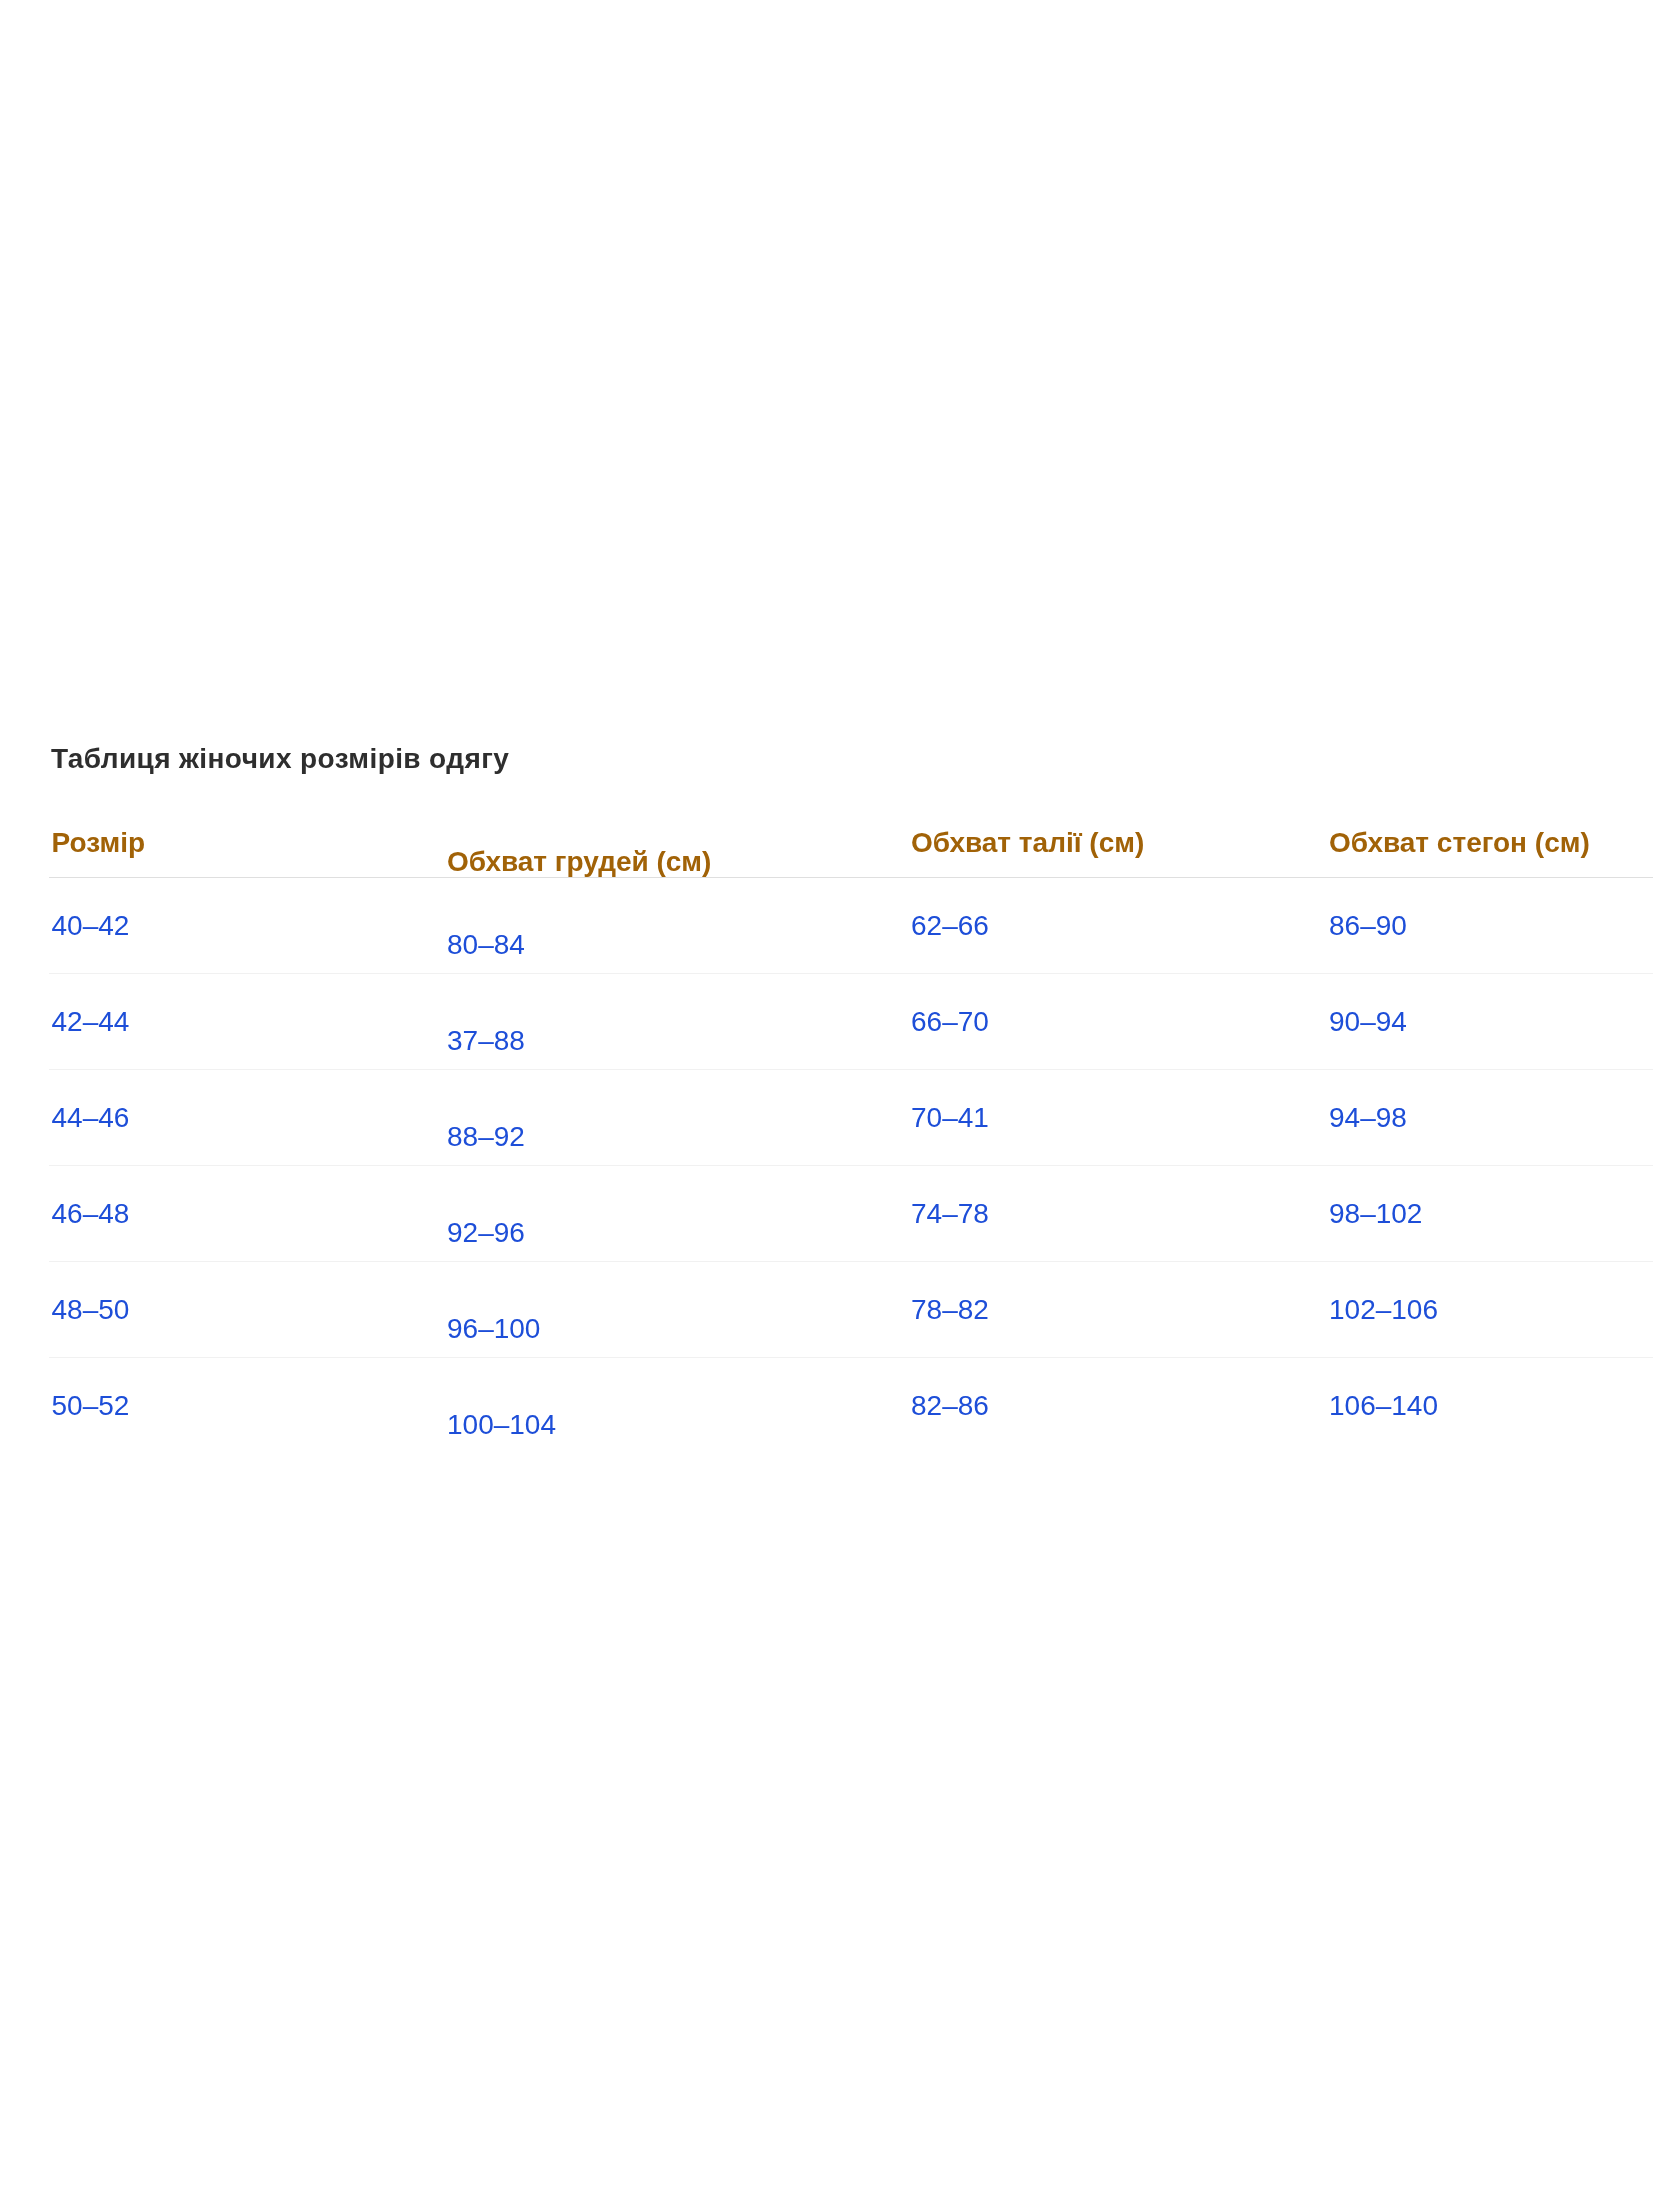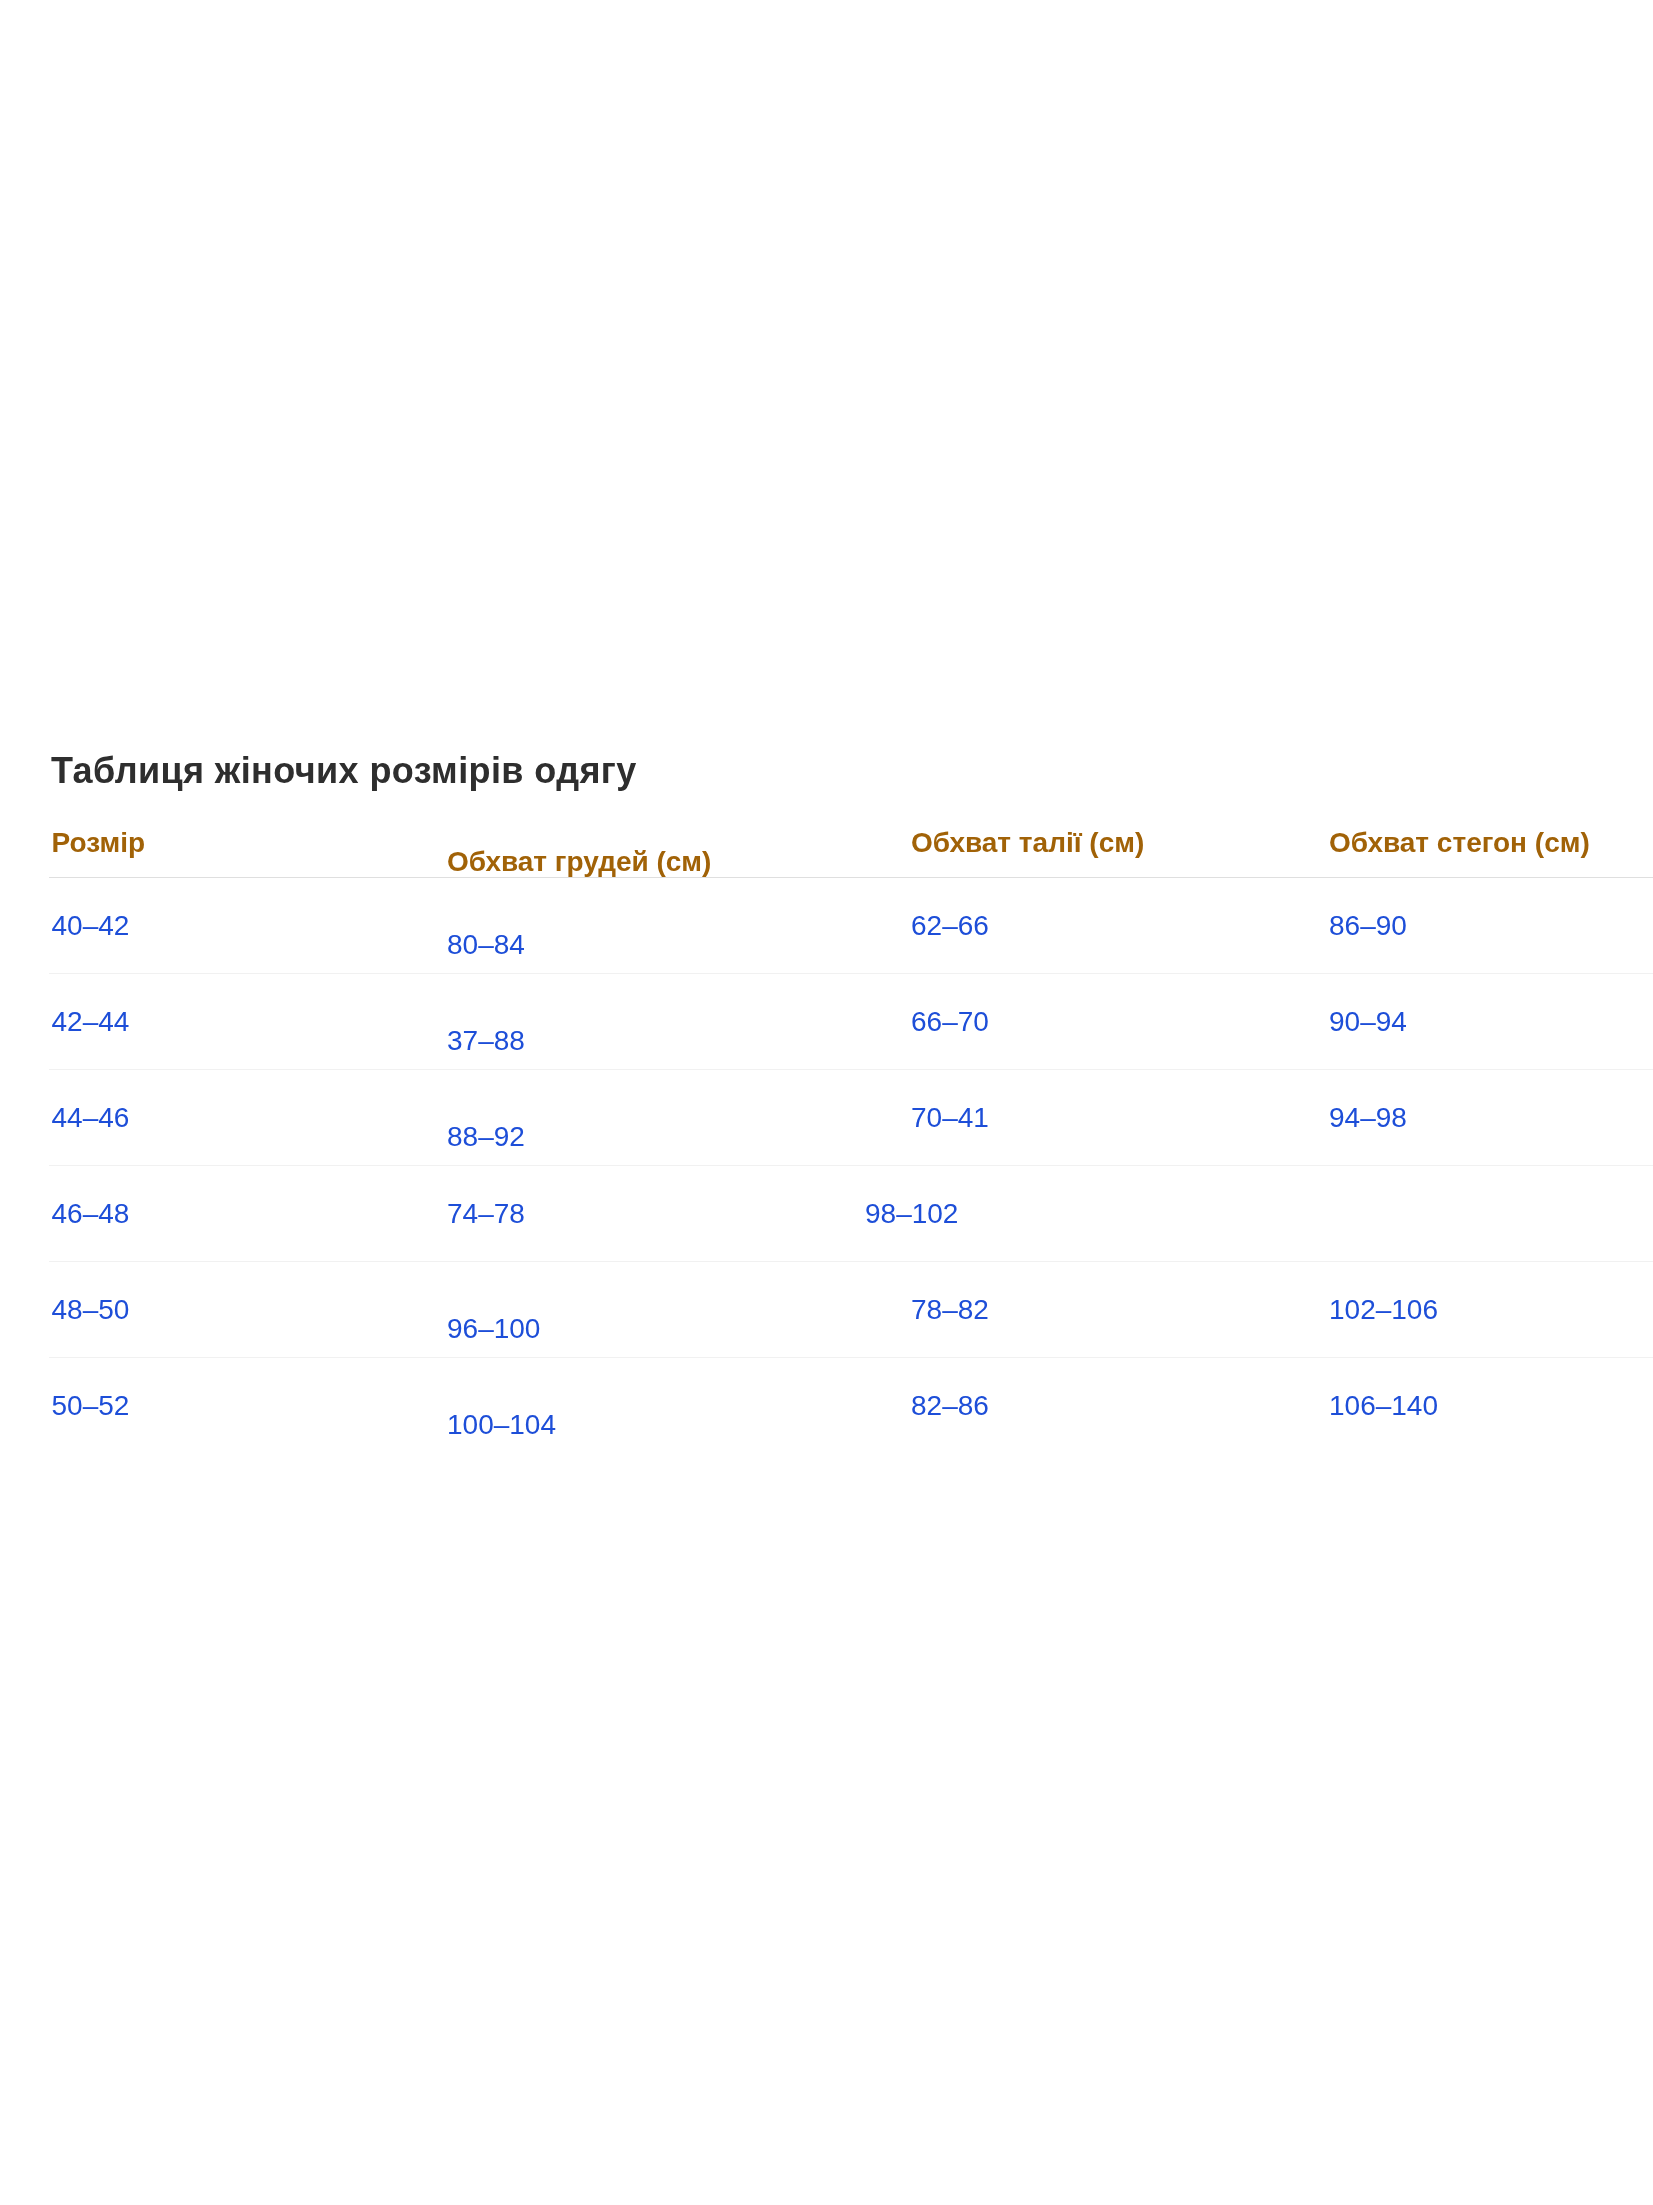--- a/index.html
+++ b/index.html
@@ -12,21 +12,21 @@
     height: 2205px;
     position: relative;
     overflow: hidden;
     font-family: "Liberation Sans", sans-serif;
     color: #333333;
   }
   .page-title {
     position: absolute;
     left: 51px;
     top: 720px;
-    font-size: 36px;
+    font-size: 28px;
     font-weight: bold;
     color: #2e2e2e;
     white-space: nowrap;
     letter-spacing: 0.4px;
   }
   .size-table {
     position: absolute;
     left: 49px;
     top: 809px;
     width: 1605px;
@@ -91,20 +91,21 @@
 
   <div class="trow tbody-row">
     <div class="tcell c0">44–46</div>
     <div class="tcell c1">88–92</div>
     <div class="tcell c2">70–41</div>
     <div class="tcell c3">94–98</div>
   </div>
 
   <div class="trow tbody-row">
     <div class="tcell c0">46–48</div>
+    <div class="tcell c1">92–96</div>
     <div class="tcell c2">74–78</div>
     <div class="tcell c3">98–102</div>
   </div>
 
   <div class="trow tbody-row">
     <div class="tcell c0">48–50</div>
     <div class="tcell c1">96–100</div>
     <div class="tcell c2">78–82</div>
     <div class="tcell c3">102–106</div>
   </div>

